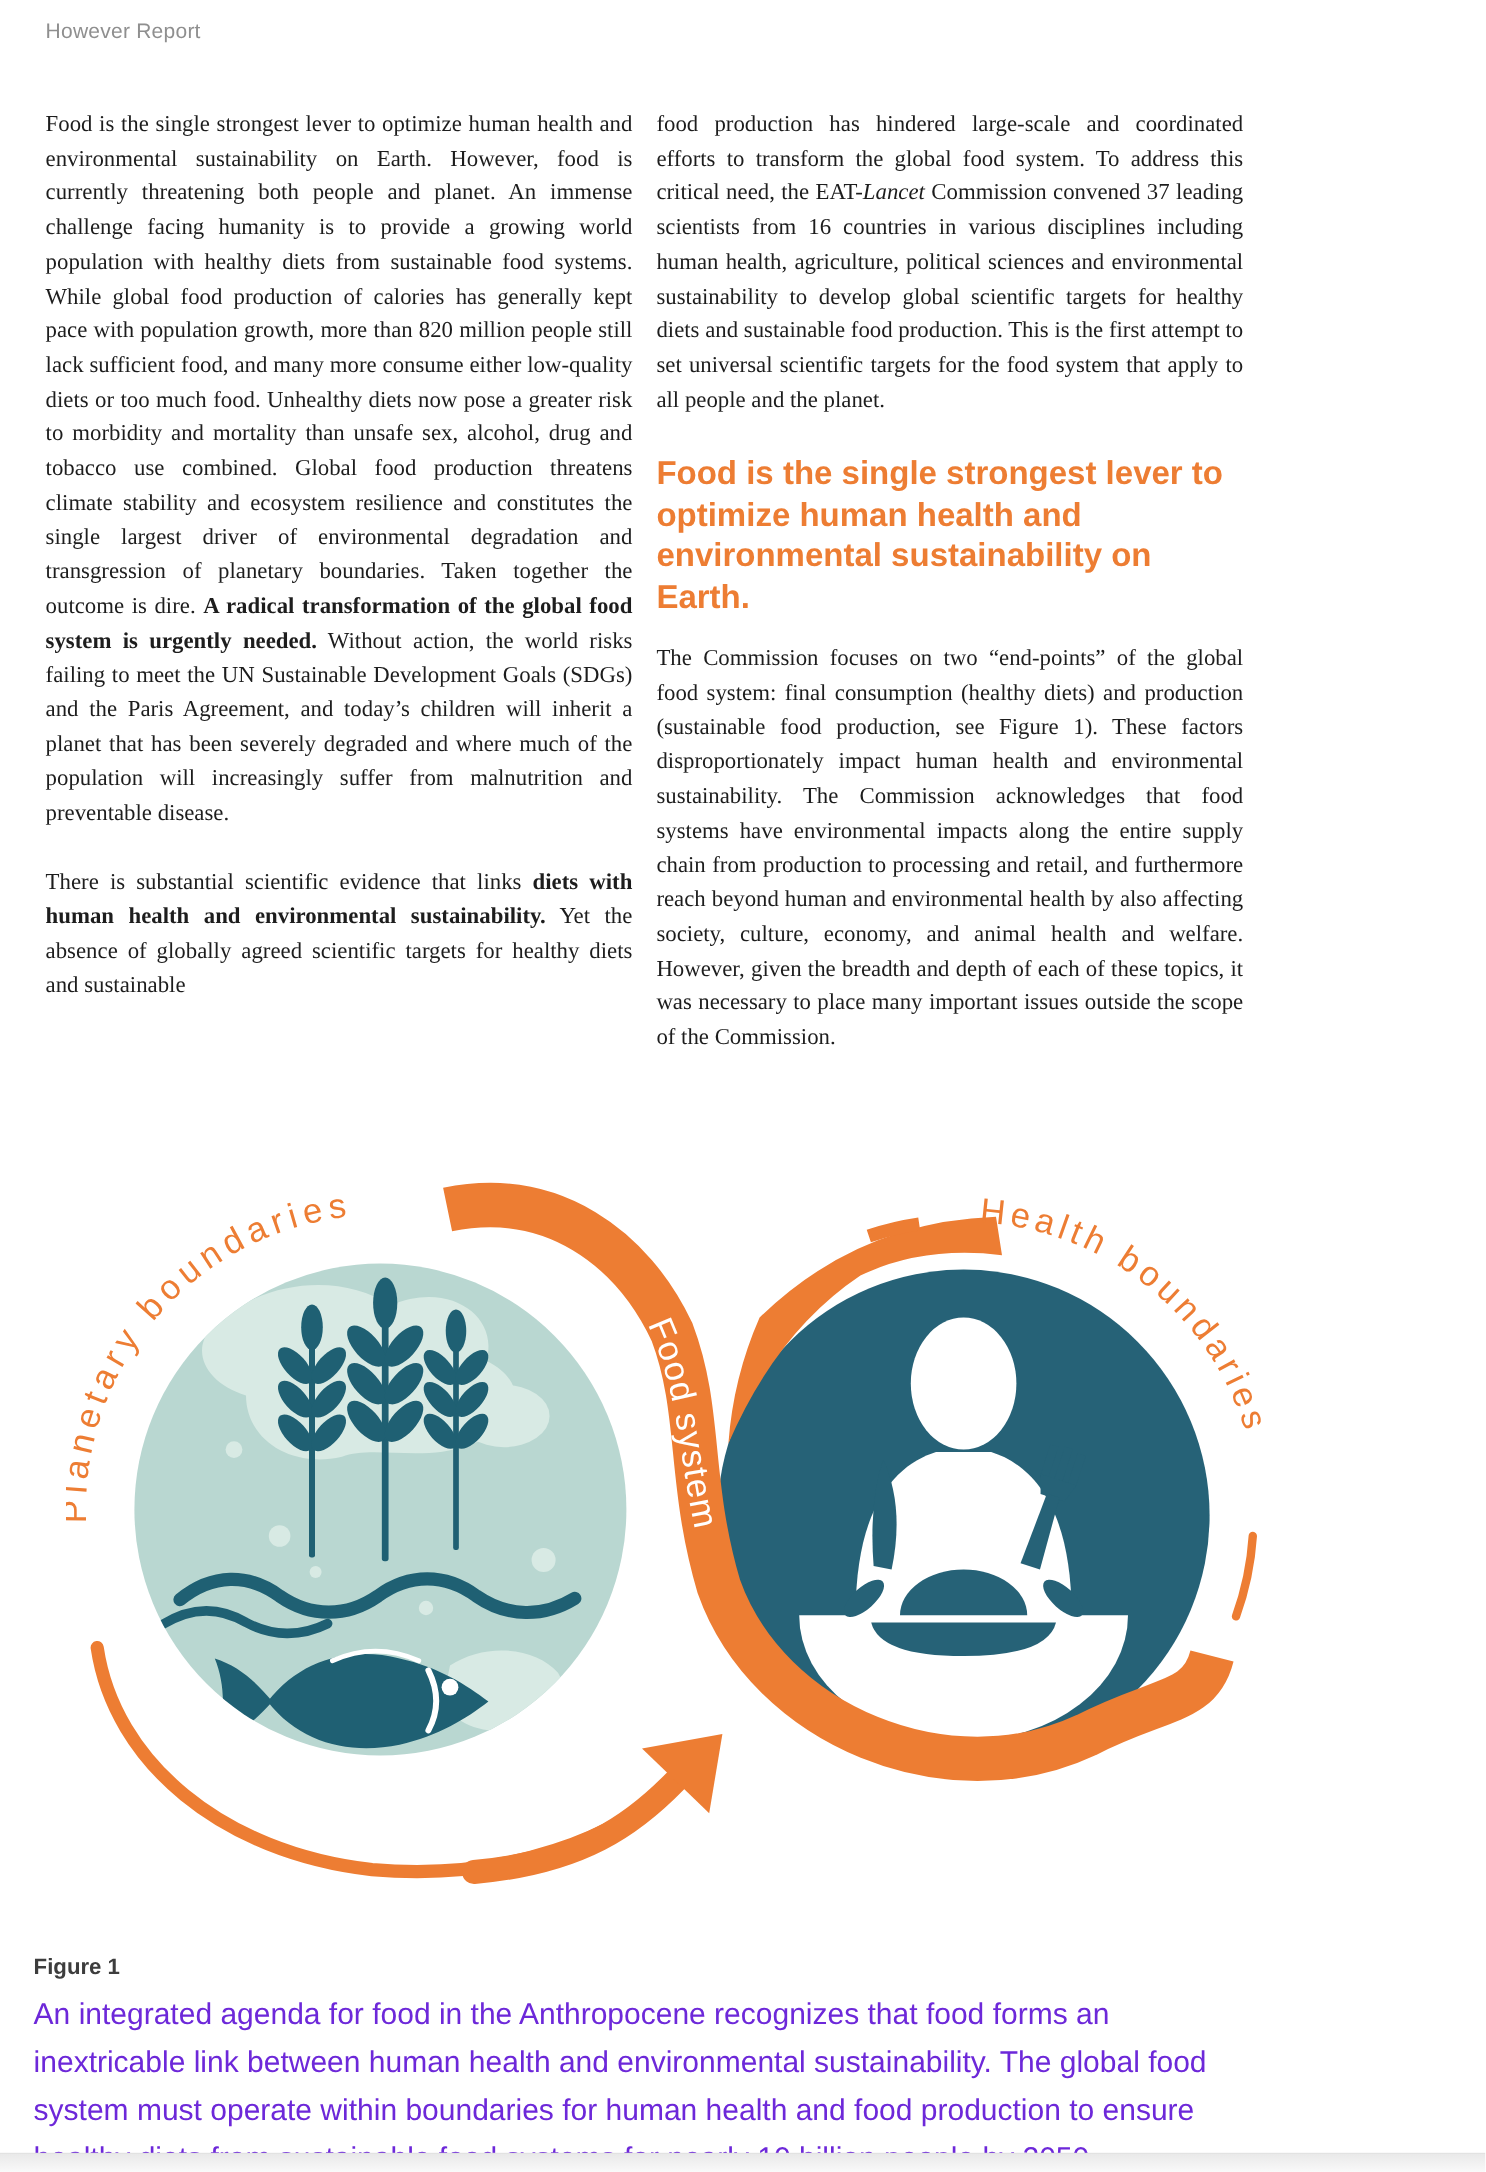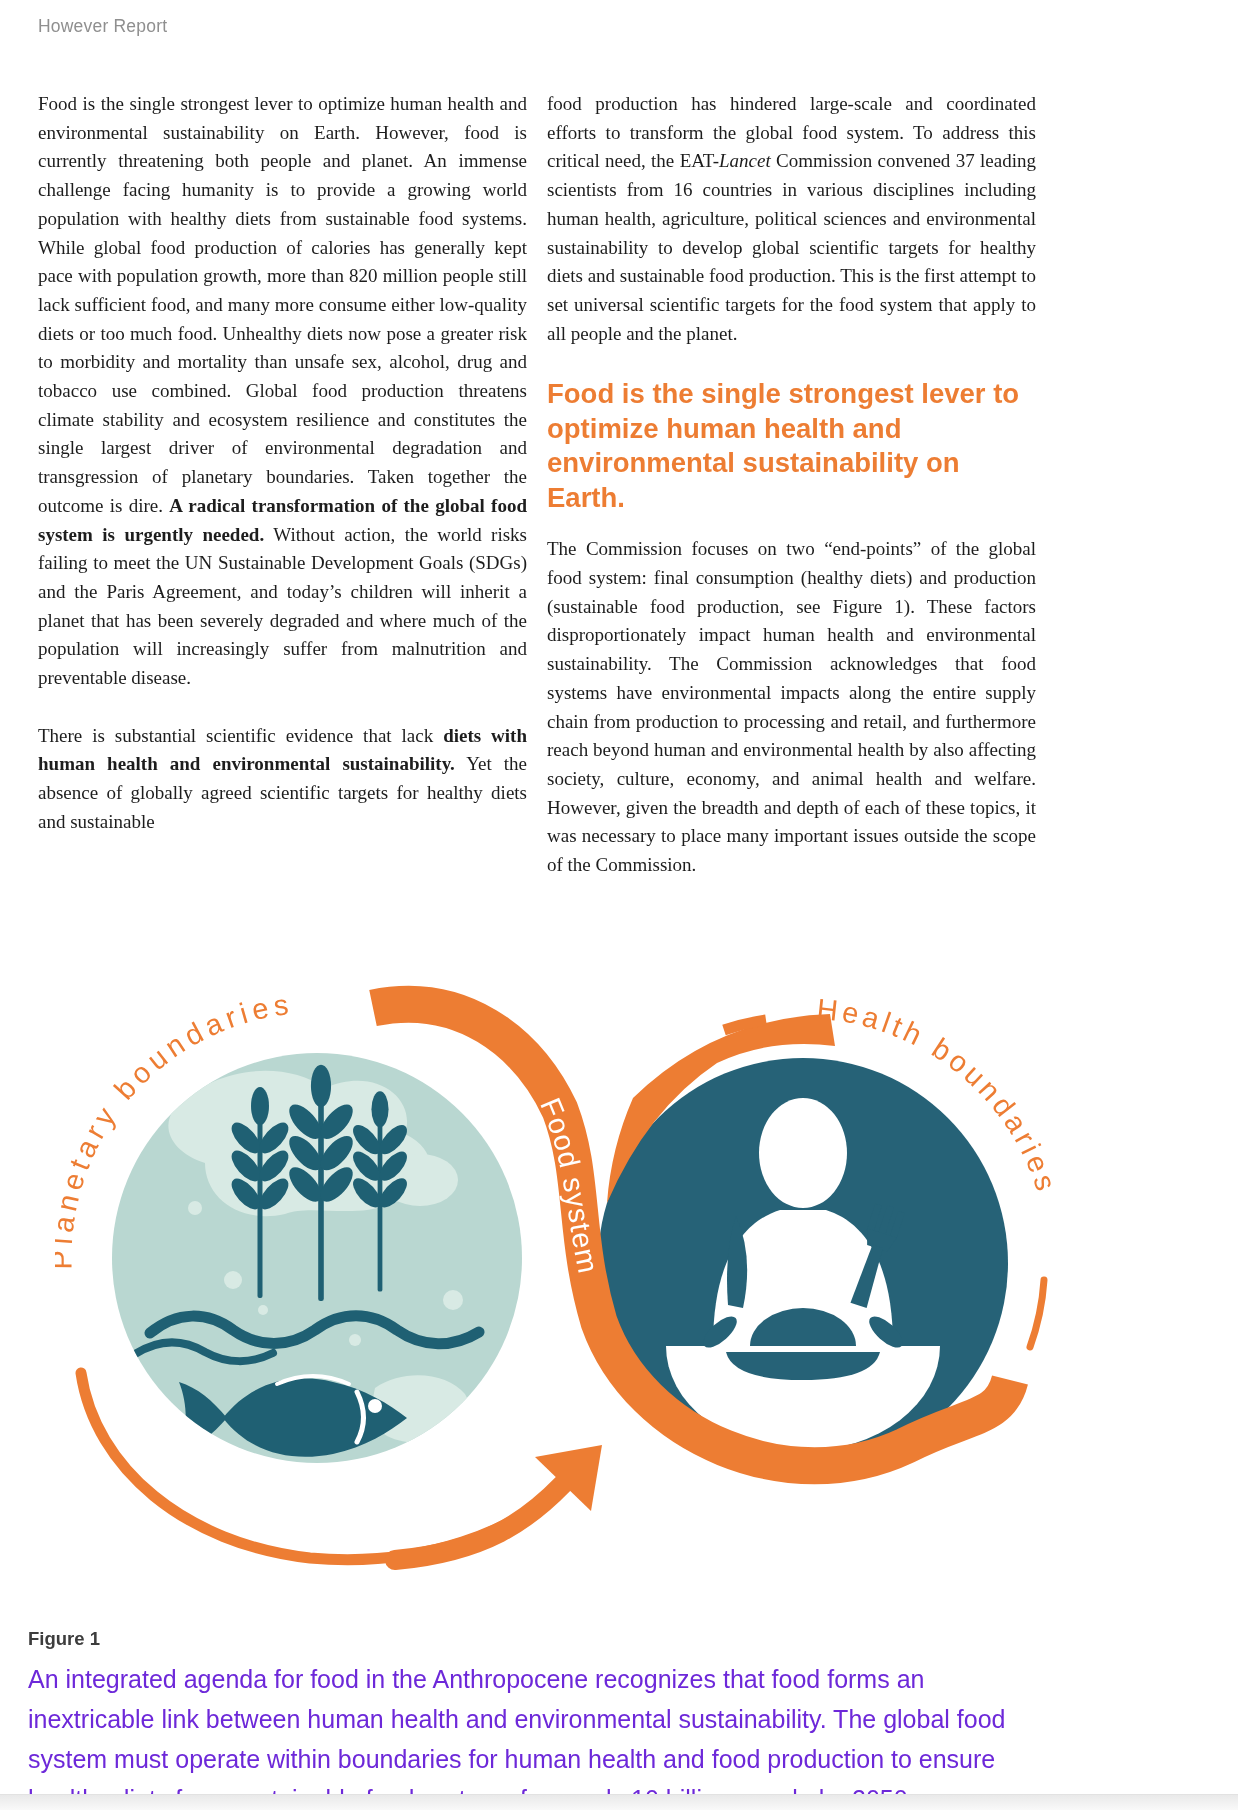--- a/index.html
+++ b/index.html
@@ -60,21 +60,21 @@
 </head>
 <body>
 
 <div id="page">
 
   <div class="page-header">However Report</div>
 
   <div class="columns">
     <div class="col">
       <p><span>Food is the single strongest lever to optimize human health and environmental sustainability on Earth. However, food is currently threatening both people and planet. An immense challenge facing humanity is to provide a growing world population with healthy diets from sustainable food systems. While global food production of calories has generally kept pace with population growth, more than 820 million people still lack sufficient food, and many more consume either low-quality diets or too much food. Unhealthy diets now pose a greater risk to morbidity and mortality than unsafe sex, alcohol, drug and tobacco use combined. Global food production threatens climate stability and ecosystem resilience and constitutes the single largest driver of environmental degradation and transgression of planetary boundaries. Taken together the outcome is dire. </span><b>A radical transformation of the global food system is urgently needed.</b><span> Without action, the world risks failing to meet the UN Sustainable Development Goals (SDGs) and the Paris Agreement, and today’s children will inherit a planet that has been severely degraded and where much of the population will increasingly suffer from malnutrition and preventable disease.</span></p>
-      <p><span>There is substantial scientific evidence that lack </span><b>diets with human health and environmental sustainability.</b><span> Yet the absence of globally agreed scientific targets for healthy diets and sustainable</span></p>
+      <p><span>There is substantial scientific evidence that links </span><b>diets with human health and environmental sustainability.</b><span> Yet the absence of globally agreed scientific targets for healthy diets and sustainable</span></p>
     </div>
     <div class="col">
       <p><span>food production has hindered large-scale and coordinated efforts to transform the global food system. To address this critical need, the EAT-</span><i>Lancet</i><span> Commission convened 37 leading scientists from 16 countries in various disciplines including human health, agriculture, political sciences and environmental sustainability to develop global scientific targets for healthy diets and sustainable food production. This is the first attempt to set universal scientific targets for the food system that apply to all people and the planet.</span></p>
       <div class="pull-heading">Food is the single strongest lever to optimize human health and environmental sustainability on Earth.</div>
       <p><span>The Commission focuses on two “end-points” of the global food system: final consumption (healthy diets) and production (sustainable food production, see Figure 1). These factors disproportionately impact human health and environmental sustainability. The Commission acknowledges that food systems have environmental impacts along the entire supply chain from production to processing and retail, and furthermore reach beyond human and environmental health by also affecting society, culture, economy, and animal health and welfare. However, given the breadth and depth of each of these topics, it was necessary to place many important issues outside the scope of the Commission.</span></p>
     </div>
   </div>
 
   <div class="figure-wrap">
     <svg width="1105" height="650" viewBox="0 0 1105 650">

